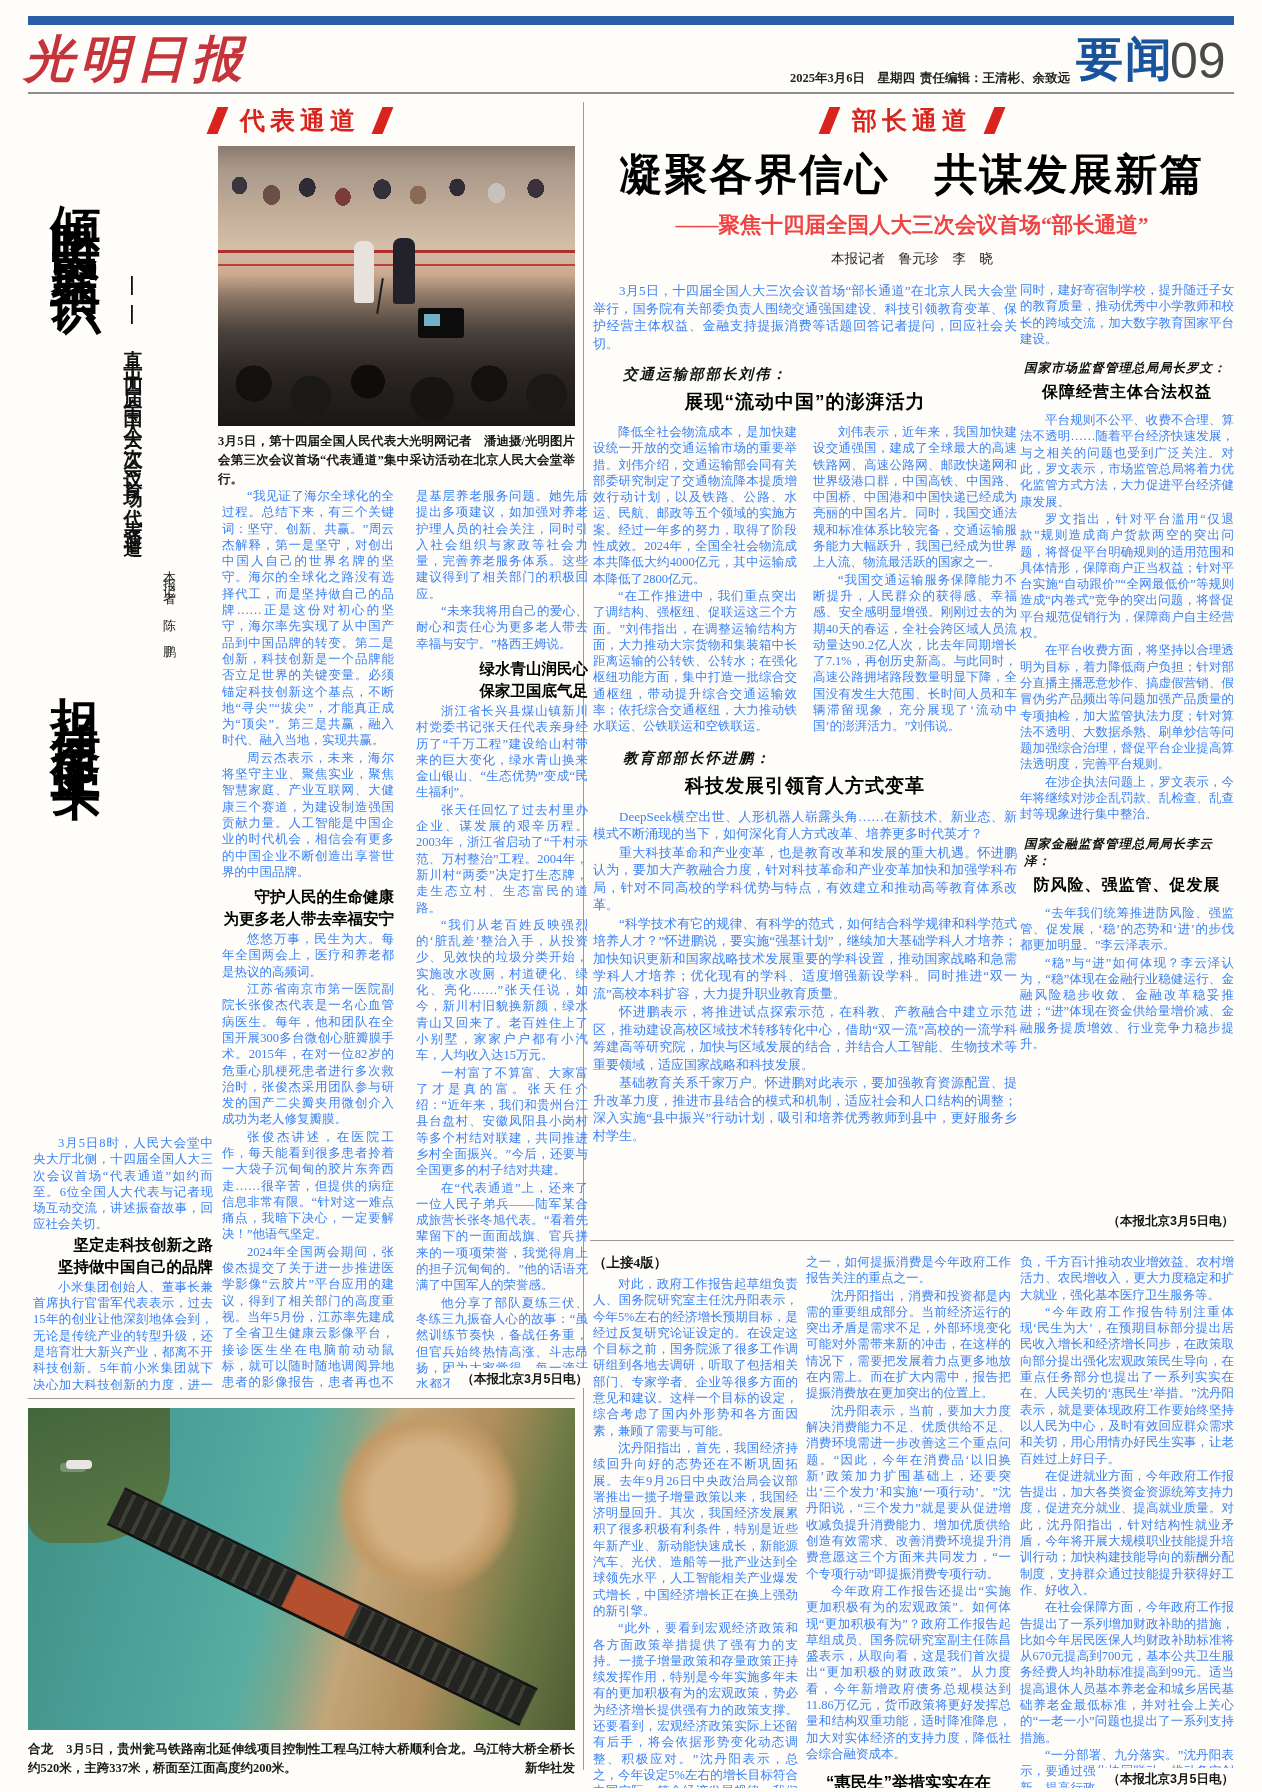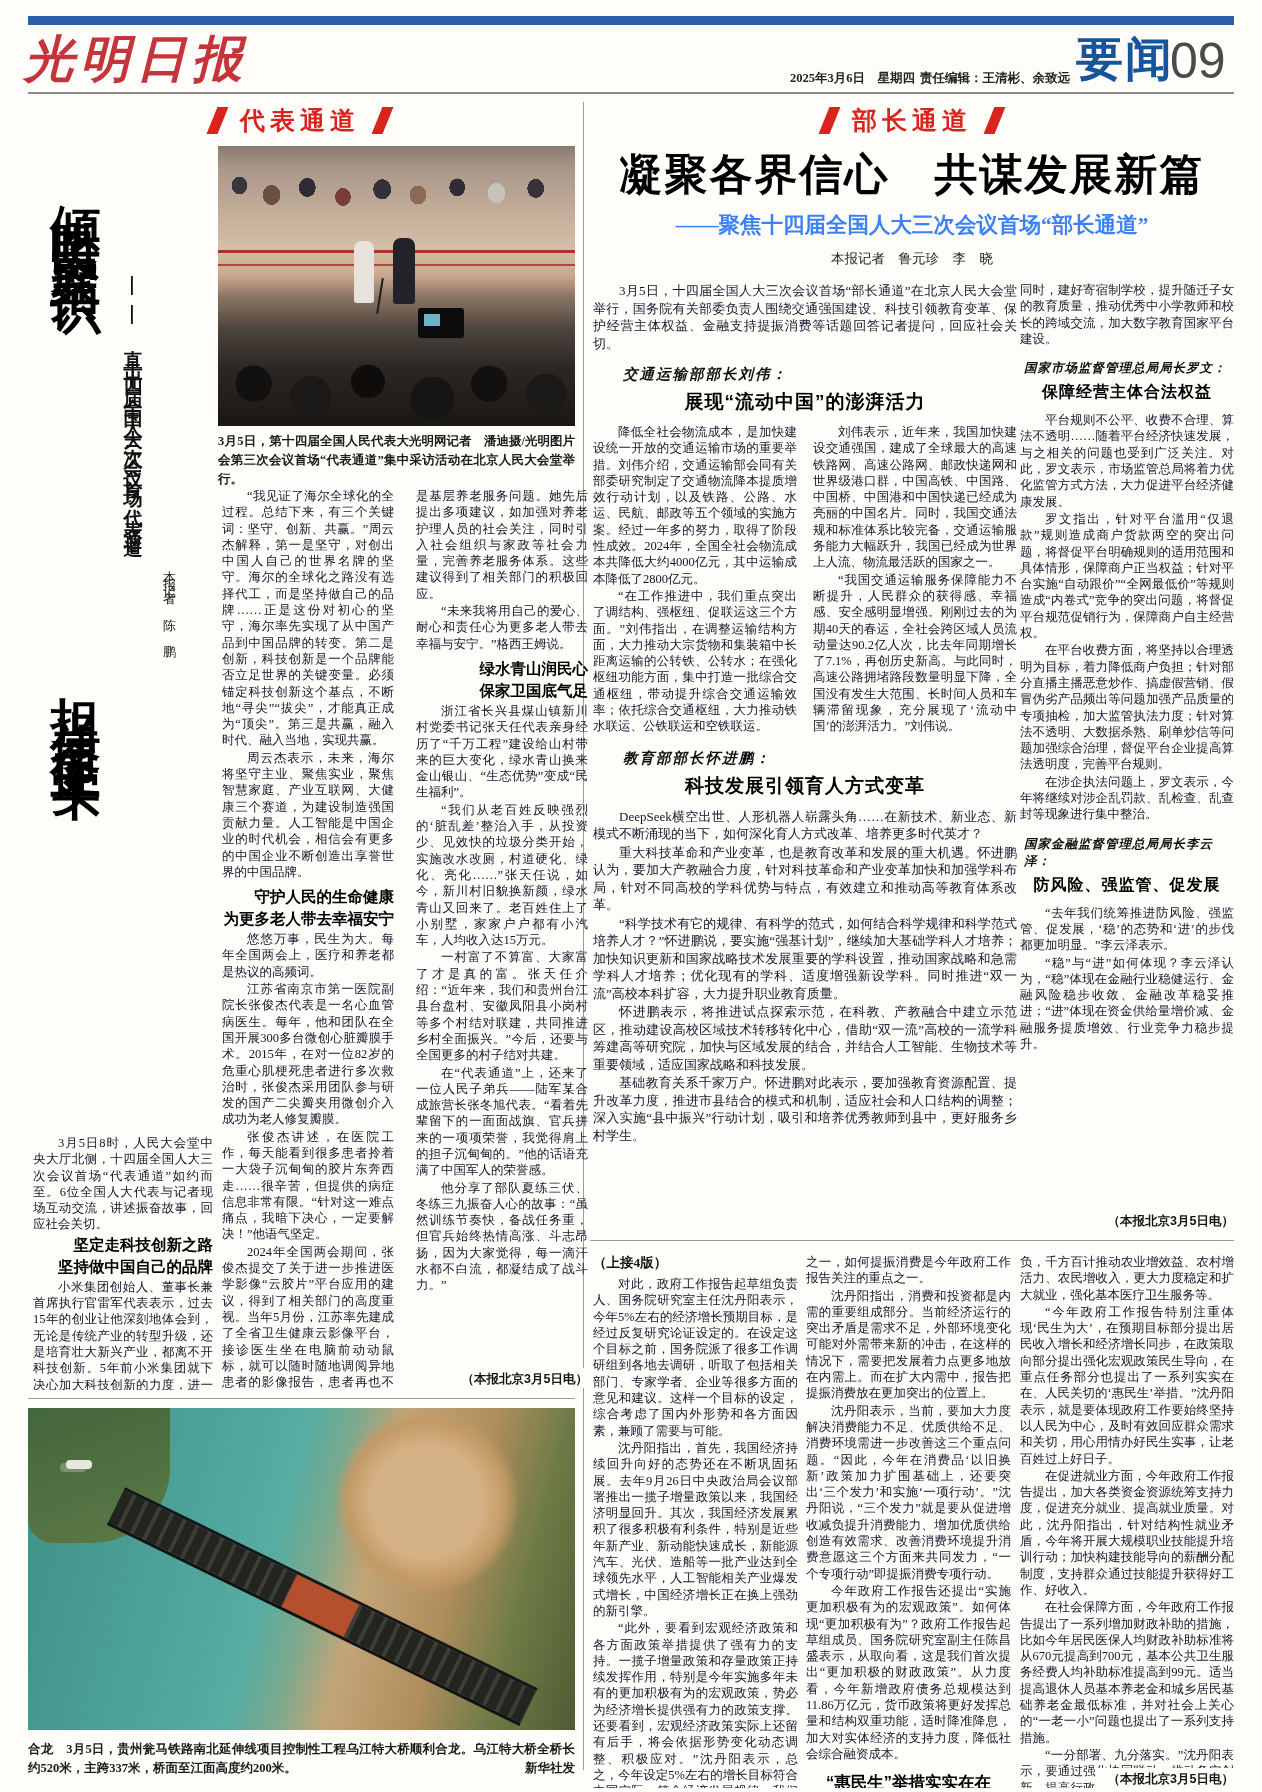--- a/index.html
+++ b/index.html
@@ -23,36 +23,36 @@
   .kslash{width:11px;height:27px;background:#d8241c;transform:skewX(-22deg);}
   
   .vhead{position:absolute;writing-mode:vertical-rl;font-weight:900;font-size:50px;
          letter-spacing:13px;line-height:1.1;color:#000;}
   .vsub{position:absolute;writing-mode:vertical-rl;font-weight:bold;font-size:19px;
         letter-spacing:10px;color:#111;}
   .vby{position:absolute;writing-mode:vertical-rl;font-size:13px;letter-spacing:7px;
        font-family:"Liberation Serif",serif;color:#222;}
   
   .t{margin:0 0 1px;text-align:justify;text-indent:2em;font-family:"Liberation Serif",serif;
-     font-size:12.5px;line-height:16.3px;color:#0f172a;}
+     font-size:12.5px;line-height:16.3px;color:#3b82f6;}
   .noind{text-indent:0;}
   .colsub{text-align:right;font-weight:900;font-size:15.5px;line-height:20px;margin:7px 0;
           color:#000;font-family:"Liberation Sans",sans-serif;}
   .colsub.tight{margin:2px 0;}
   .bsub{text-align:center;font-weight:900;font-size:16.5px;margin:10px 0 8px;color:#000;}
   .dateline{text-align:right;font-weight:bold;font-size:12.5px;font-family:"Liberation Sans",sans-serif;}
   .anchor-dl{position:absolute;right:0;bottom:0;background:#fffdfa;padding:3px 0 0 12px;}
   .cont-label{font-family:"Liberation Serif",serif;font-weight:bold;font-size:13.5px;margin:0 0 4px;}
   
   .lcol{position:absolute;overflow:hidden;}
   
   .rh1{position:absolute;left:590px;top:146px;width:644px;text-align:center;font-size:43px;
        font-weight:900;letter-spacing:2px;color:#000;}
   .rh2{position:absolute;left:590px;top:210px;width:644px;text-align:center;font-size:21.5px;
-       font-weight:bold;font-family:"Liberation Serif",serif;color:#3b82f6;}
+       font-weight:bold;font-family:"Liberation Serif",serif;color:#ef4444;}
   .rby{position:absolute;left:590px;top:250px;width:644px;text-align:center;font-size:13.5px;
        font-family:"Liberation Serif",serif;color:#222;}
   .sec-head{margin:13px 0 9px;}
   .sec-role{font-family:"Liberation Serif",serif;font-style:italic;font-weight:bold;
             font-size:14.5px;letter-spacing:2px;padding-left:30px;color:#111;}
   .sec-title{font-weight:900;font-size:19px;text-align:center;margin-top:5px;letter-spacing:1px;color:#000;}
   .sec-role.sm{font-size:12.5px;padding-left:4px;letter-spacing:1px;}
   .sec-title.sm{font-size:16px;}
   .twocol{column-count:2;column-gap:16px;}
   
@@ -165,20 +165,21 @@
     <p class="t">2024年全国两会期间，张俊杰提交了关于进一步推进医学影像“云胶片”平台应用的建议，得到了相关部门的高度重视。当年5月份，江苏率先建成了全省卫生健康云影像平台，接诊医生坐在电脑前动动鼠标，就可以随时随地调阅异地患者的影像报告，患者再也不用拎着胶片到处寻医。据估计，平台建成以后，江苏省全年可以减少重复检查的费用约20亿元。去年11月份，国家卫健委等7部门联合公布了《关于进一步推进医疗机构检查检验结果互认的指导意见》。</p>
 
   </div>
 
   <div class="lcol" style="left:416px;top:488px;width:172px;height:900px;">
     <p class="t noind">是基层养老服务问题。她先后提出多项建议，如加强对养老护理人员的社会关注，同时引入社会组织与家政等社会力量，完善养老服务体系。这些建议得到了相关部门的积极回应。</p>
     <p class="t">“未来我将用自己的爱心、耐心和责任心为更多老人带去幸福与安宁。”格西王姆说。</p>
     <div class="colsub">绿水青山润民心</div>
     <div class="colsub tight" style="margin-top:-5px;">保家卫国底气足</div>
     <p class="t">浙江省长兴县煤山镇新川村党委书记张天任代表亲身经历了“千万工程”建设给山村带来的巨大变化，绿水青山换来金山银山、“生态优势”变成“民生福利”。</p>
+    <p class="t">张天任回忆了过去村里办企业、谋发展的艰辛历程。2003年，浙江省启动了“千村示范、万村整治”工程。2004年，新川村“两委”决定打生态牌，走生态立村、生态富民的道路。</p>
     <p class="t">“我们从老百姓反映强烈的‘脏乱差’整治入手，从投资少、见效快的垃圾分类开始，实施改水改厕，村道硬化、绿化、亮化……”张天任说，如今，新川村旧貌换新颜，绿水青山又回来了。老百姓住上了小别墅，家家户户都有小汽车，人均收入达15万元。</p>
     <p class="t">一村富了不算富、大家富了才是真的富。张天任介绍：“近年来，我们和贵州台江县台盘村、安徽凤阳县小岗村等多个村结对联建，共同推进乡村全面振兴。”今后，还要与全国更多的村子结对共建。</p>
     <p class="t">在“代表通道”上，还来了一位人民子弟兵——陆军某合成旅营长张冬旭代表。“看着先辈留下的一面面战旗、官兵拼来的一项项荣誉，我觉得肩上的担子沉甸甸的。”他的话语充满了中国军人的荣誉感。</p>
     <p class="t">他分享了部队夏练三伏、冬练三九振奋人心的故事：“虽然训练节奏快，备战任务重，但官兵始终热情高涨、斗志昂扬，因为大家觉得，每一滴汗水都不白流，都凝结成了战斗力。”</p>
 
     <div class="dateline anchor-dl">（本报北京3月5日电）</div>
   </div>
 
   <div class="lrule"></div>
 

